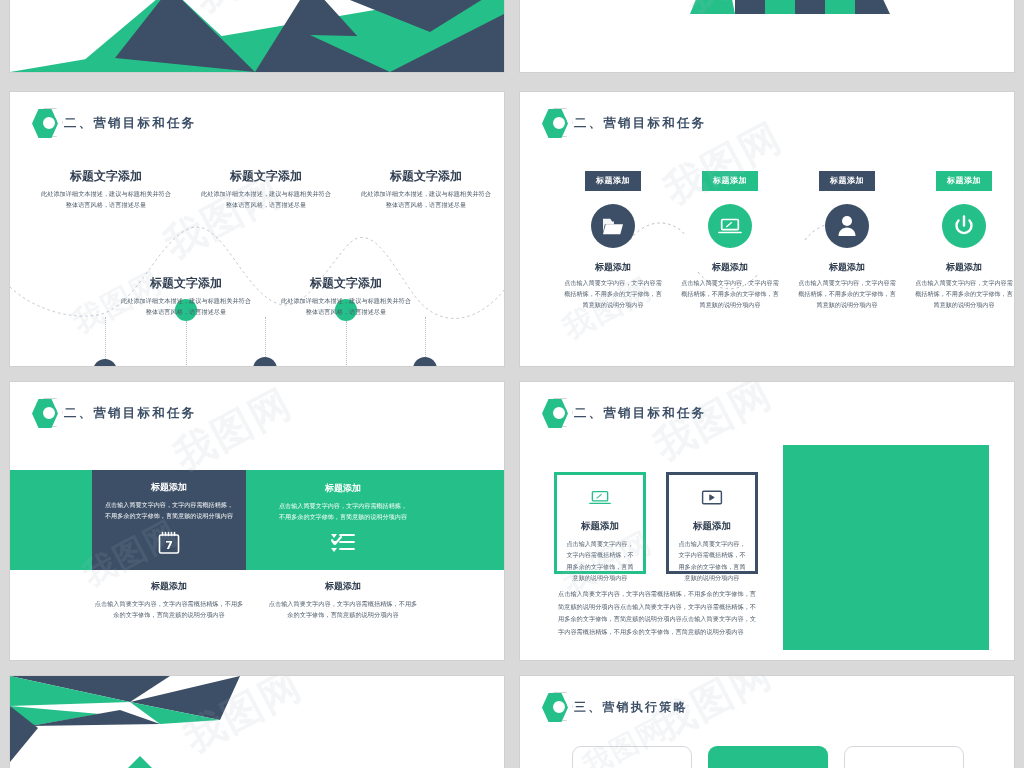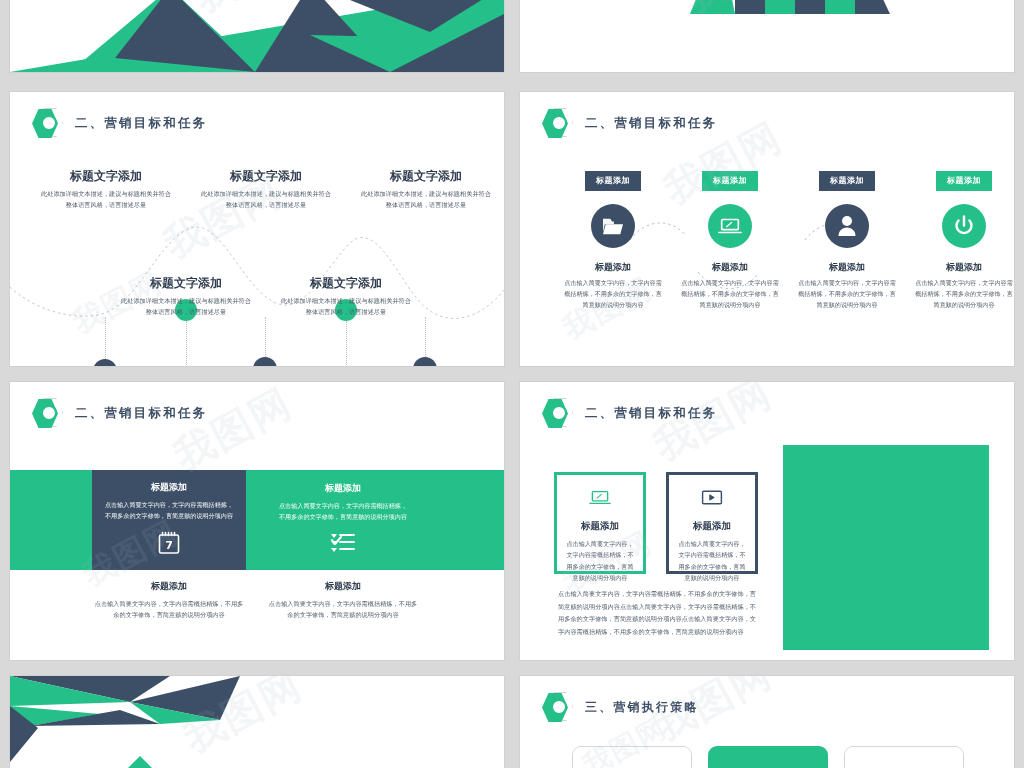--- a/index.html
+++ b/index.html
@@ -12,21 +12,21 @@
 
   
   .slide{
     position:absolute; background:#fff; overflow:hidden;
     box-shadow:0 0 0 1px rgba(0,0,0,.04);
   }
   .slide-L{ left:10px;  width:494px; }
   .slide-R{ left:520px; width:494px; }
 
   
-  .sl-head{ position:absolute; left:22px; top:16px; display:flex; align-items:center; gap:11px; }
+  .sl-head{ position:absolute; left:22px; top:16px; display:flex; align-items:center; }
   .hexmark{ position:relative; width:32px; height:30px; flex:0 0 auto; }
   .hexmark .hx{ position:absolute; width:26px; height:29px; }
   .hexmark .hx.back{ left:5px; top:0; background:#fff; border:1.4px solid #d2d6da;
       clip-path:polygon(25% 0,75% 0,100% 50%,75% 100%,25% 100%,0 50%); }
   .hexmark .hx.front{ left:0; top:1px; background:#25c08a;
       clip-path:polygon(25% 0,75% 0,100% 50%,75% 100%,25% 100%,0 50%); }
   .hexmark .hx.dot{ left:9px; top:7px; width:16px; height:16px; border-radius:50%;
       background:#fff; border:2.4px solid #25c08a; box-sizing:border-box; }
   .sl-title{ font-size:12.5px; font-weight:bold; color:#3d4f66; letter-spacing:2.2px; white-space:nowrap; }
   .sl-title.sm{ font-size:12px; }

